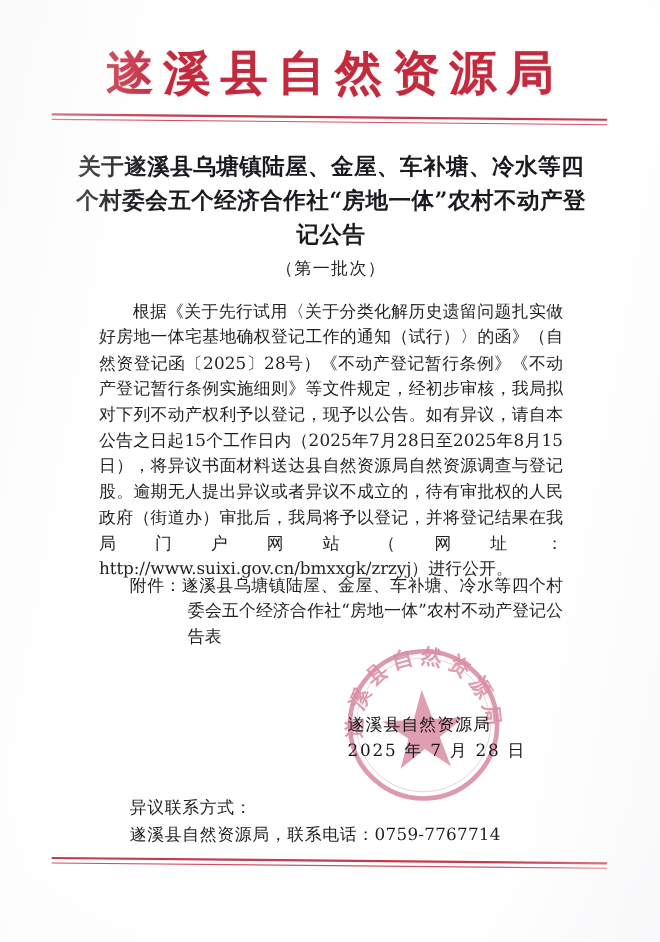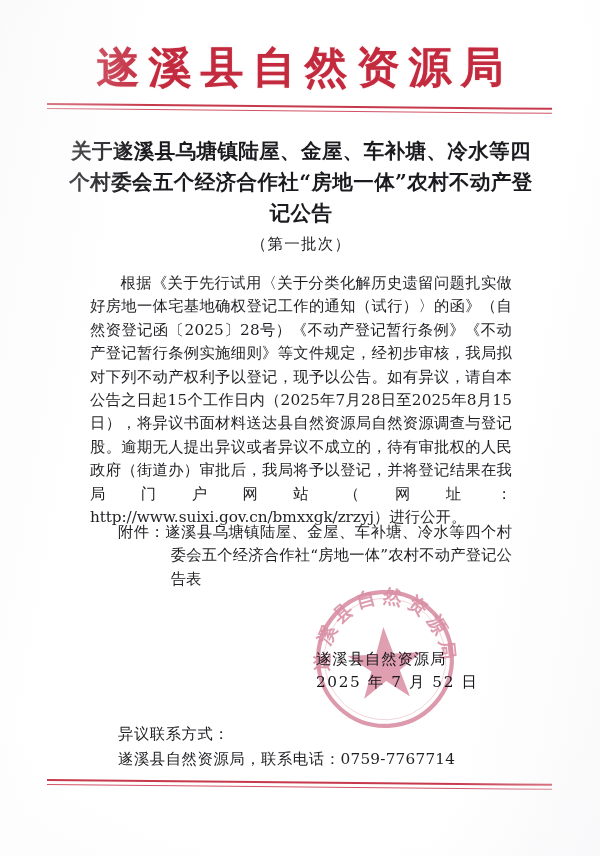--- a/index.html
+++ b/index.html
@@ -216,21 +216,21 @@
     <circle cx="100" cy="100" r="88" fill="none" stroke="#c2486a" stroke-width="5.5" opacity="0.9"></circle>
     <circle cx="100" cy="100" r="80" fill="none" stroke="#c2486a" stroke-width="1.1" opacity="0.45"></circle>
     <text font-size="25" font-weight="bold" fill="#c2486a" font-family="'DejaVu Serif', 'Liberation Serif', serif" letter-spacing="7" opacity="0.88">
       <textPath href="#sealArc" startOffset="50%" text-anchor="middle">遂溪县自然资源局</textPath>
     </text>
     <polygon points="100,58 111.5,93.5 149,93.5 118.7,115.5 130.2,151 100,129 69.8,151 81.3,115.5 51,93.5 88.5,93.5" fill="#c2486a" opacity="0.85"></polygon>
   </svg>
 
   <div class="sign-block">
     <div>遂溪县自然资源局</div>
-    <div class="sign-date">2025 年 7 月 52 日</div>
+    <div class="sign-date">2025 年 7 月 28 日</div>
   </div>
 
   <div class="rule-wrap rule-bottom">
     <div class="rule-inner">
       <div class="rule-thick"></div>
       <div class="rule-gap"></div>
       <div class="rule-thin"></div>
     </div>
   </div>
 

